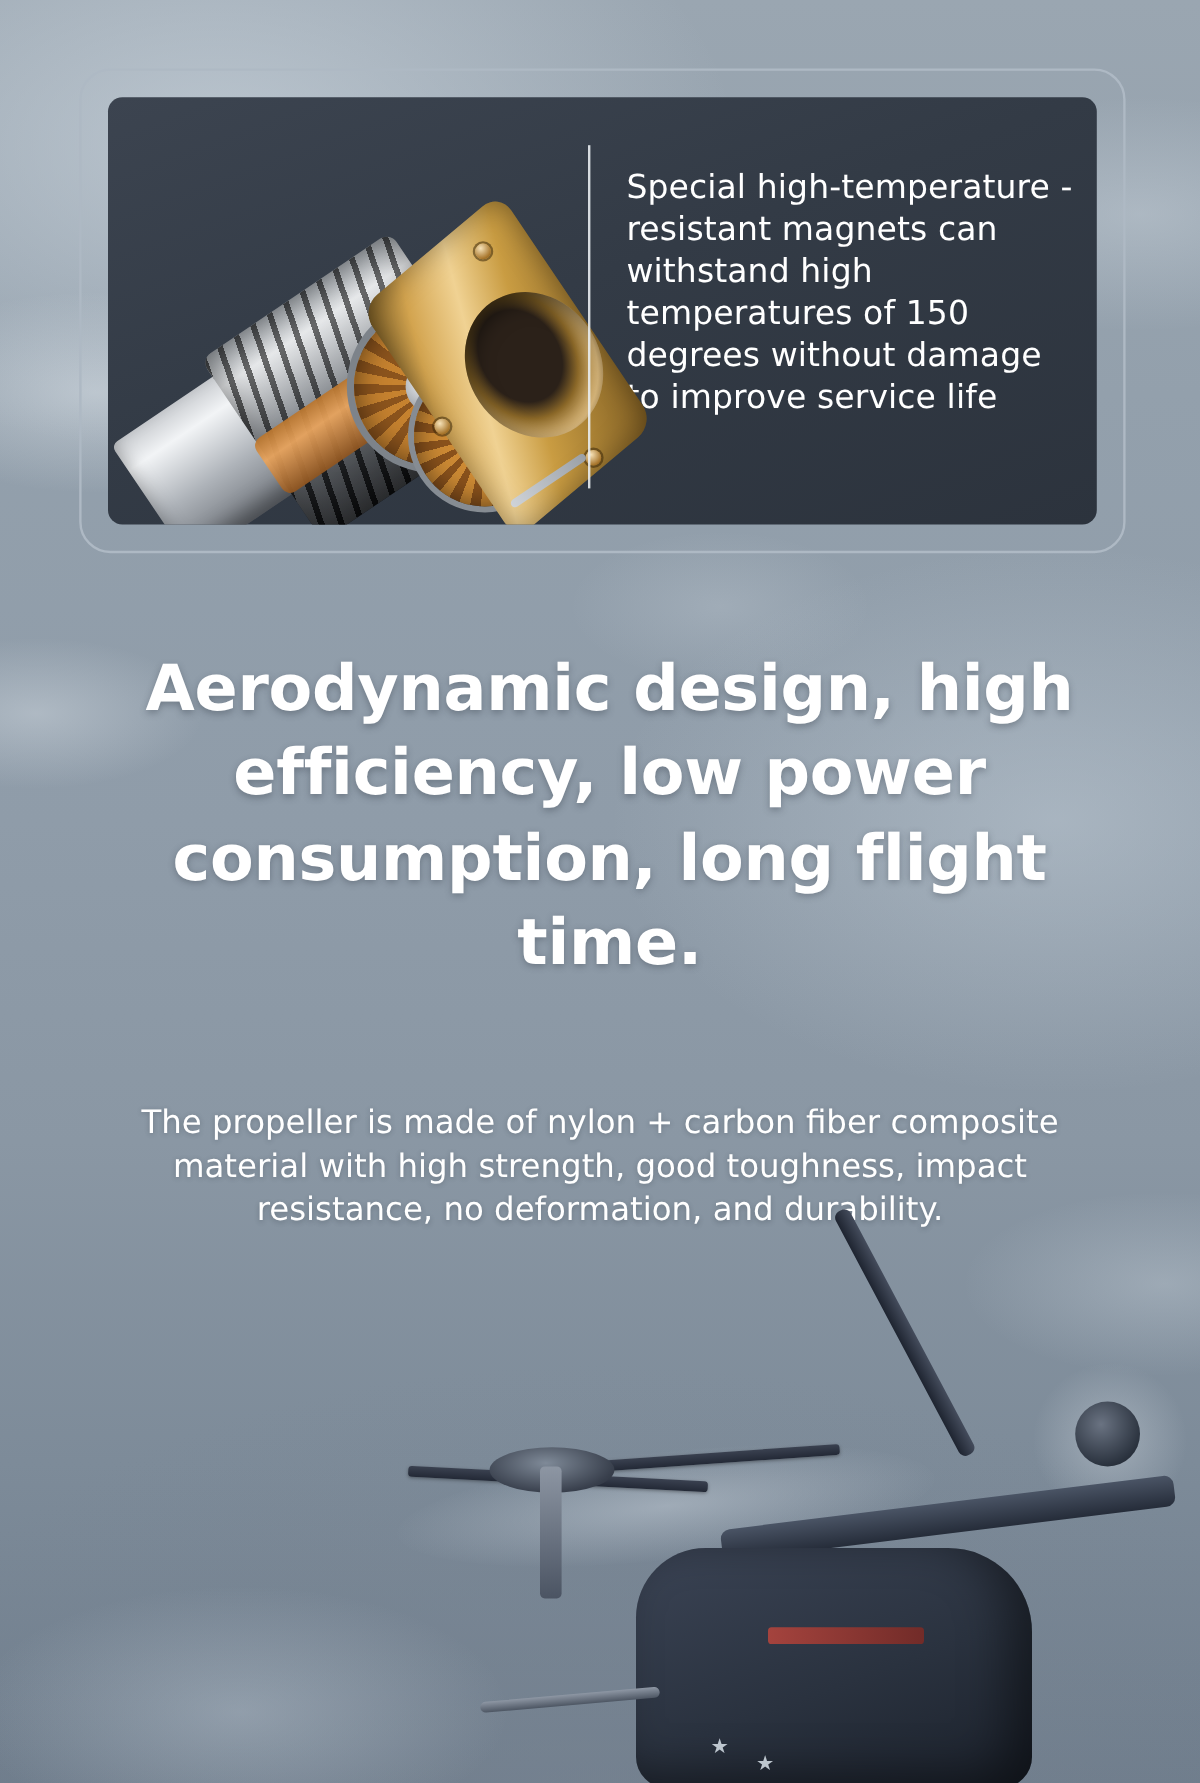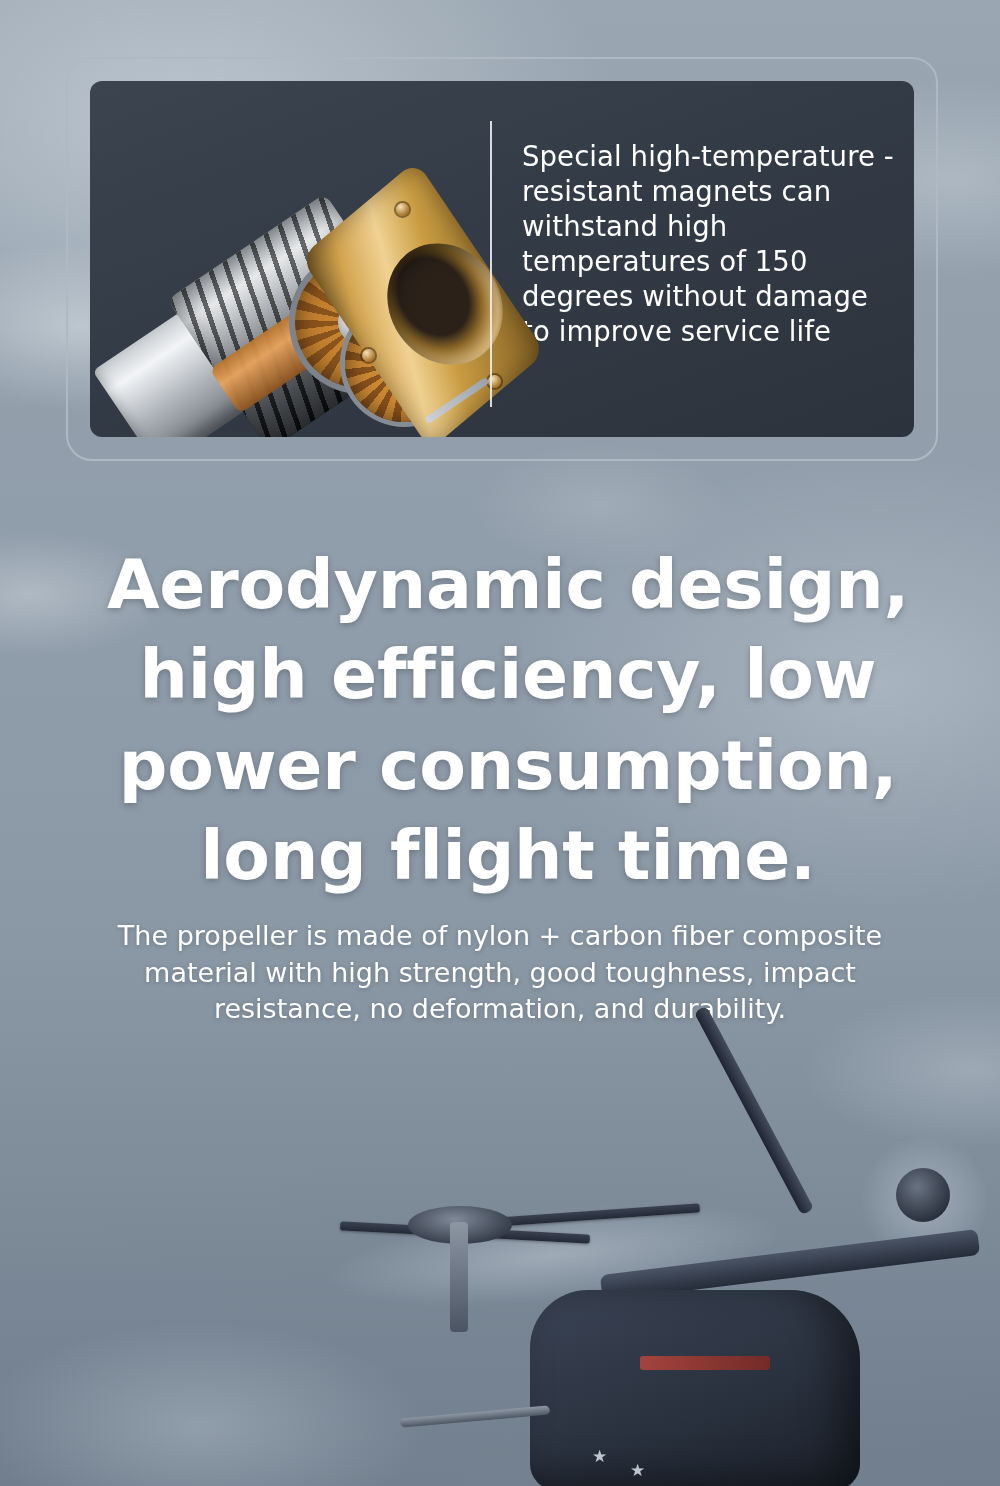--- a/index.html
+++ b/index.html
@@ -182,21 +182,21 @@
     border-radius: 4px;
   }
 
   
   .headline {
     position: absolute;
     left: 16px; right: 0;
     top: 540px;
     text-align: center;
     color: #ffffff;
-    font-size: 68px;
+    font-size: 53px;
     font-weight: 700;
     line-height: 1.33;
     letter-spacing: -0.2px;
     text-shadow: 0 2px 6px rgba(40,50,60,.35);
     padding: 0 86px;
     box-sizing: border-box;
   }
   .subtext {
     position: absolute;
     left: 0; right: 0;

